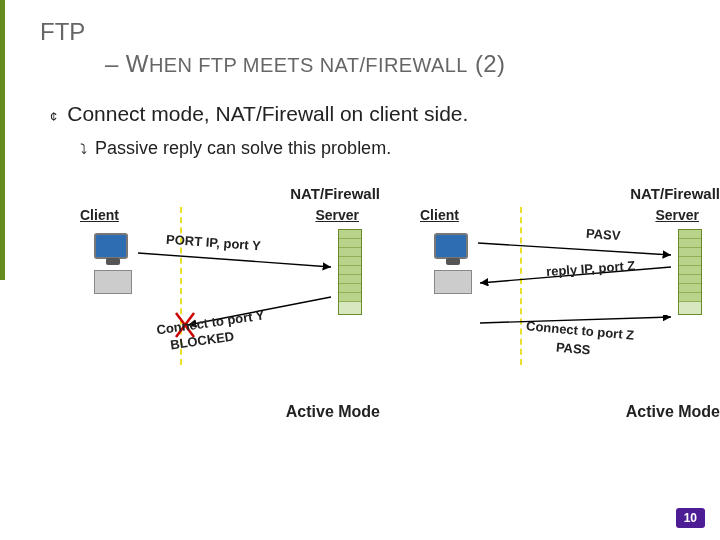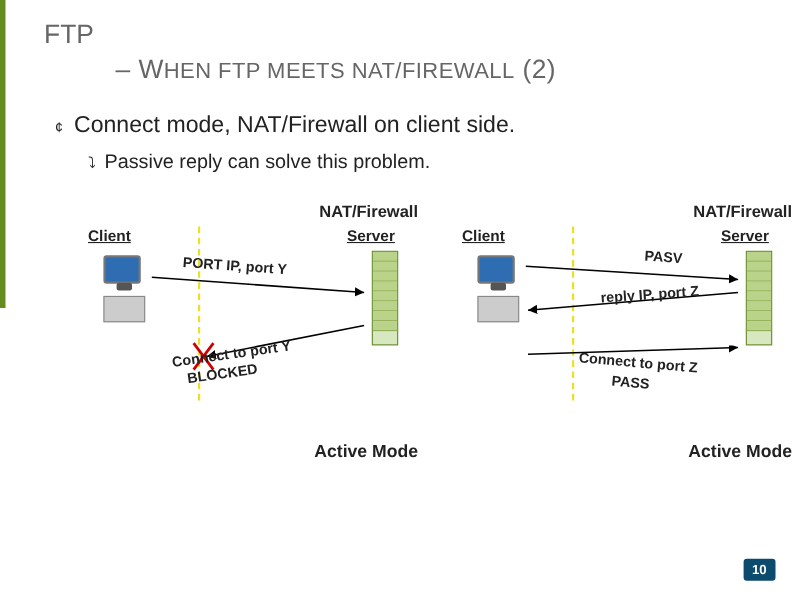--- a/index.html
+++ b/index.html
@@ -75,21 +75,21 @@
     pointer-events: none;
   }
   .arrow svg { position: absolute; }
   .txt { position: absolute; white-space: nowrap; }
   .caption {
     position: absolute; bottom: -6px; width: 100%; text-align: right;
     font-size: 16px; font-weight: 700; margin-top: 38px;
   }
   .pagenum {
     position: absolute; right: 15px; bottom: 12px;
-    background: #0c4a6e; color: #fff; font-size: 12px; font-weight: 700;
+    background: #4c1d95; color: #fff; font-size: 12px; font-weight: 700;
     padding: 3px 8px; border-radius: 3px;
   }
 </style>
 </head>
 <body>
 
 <div class="accent-bar"></div>
 
 <div class="slide">
   <div class="title1">FTP</div>

